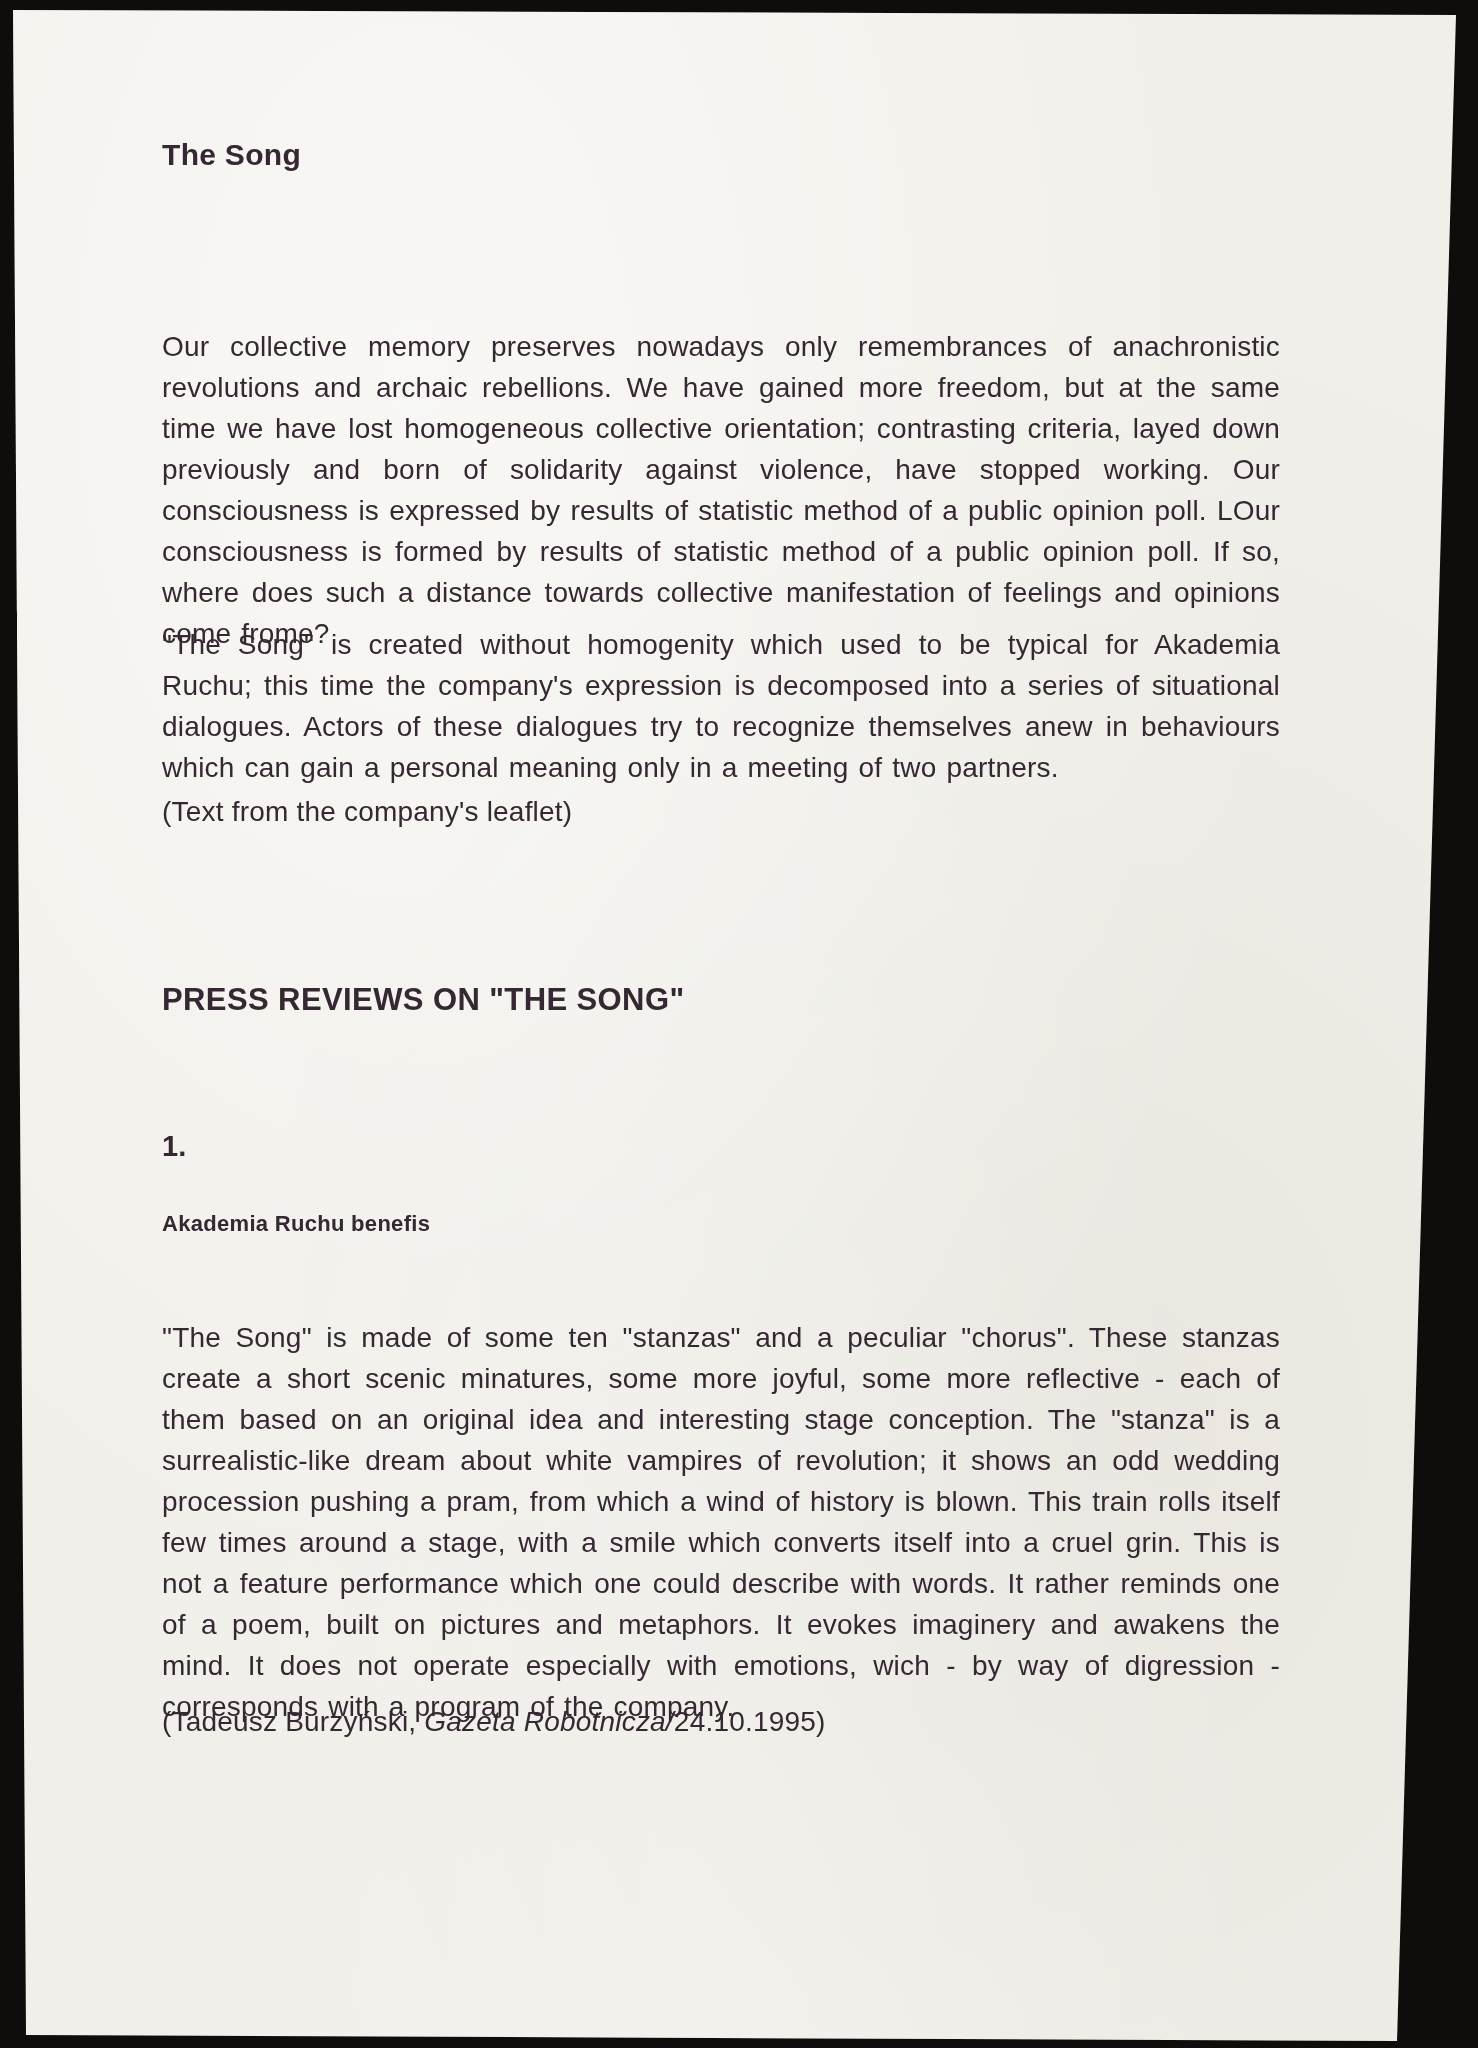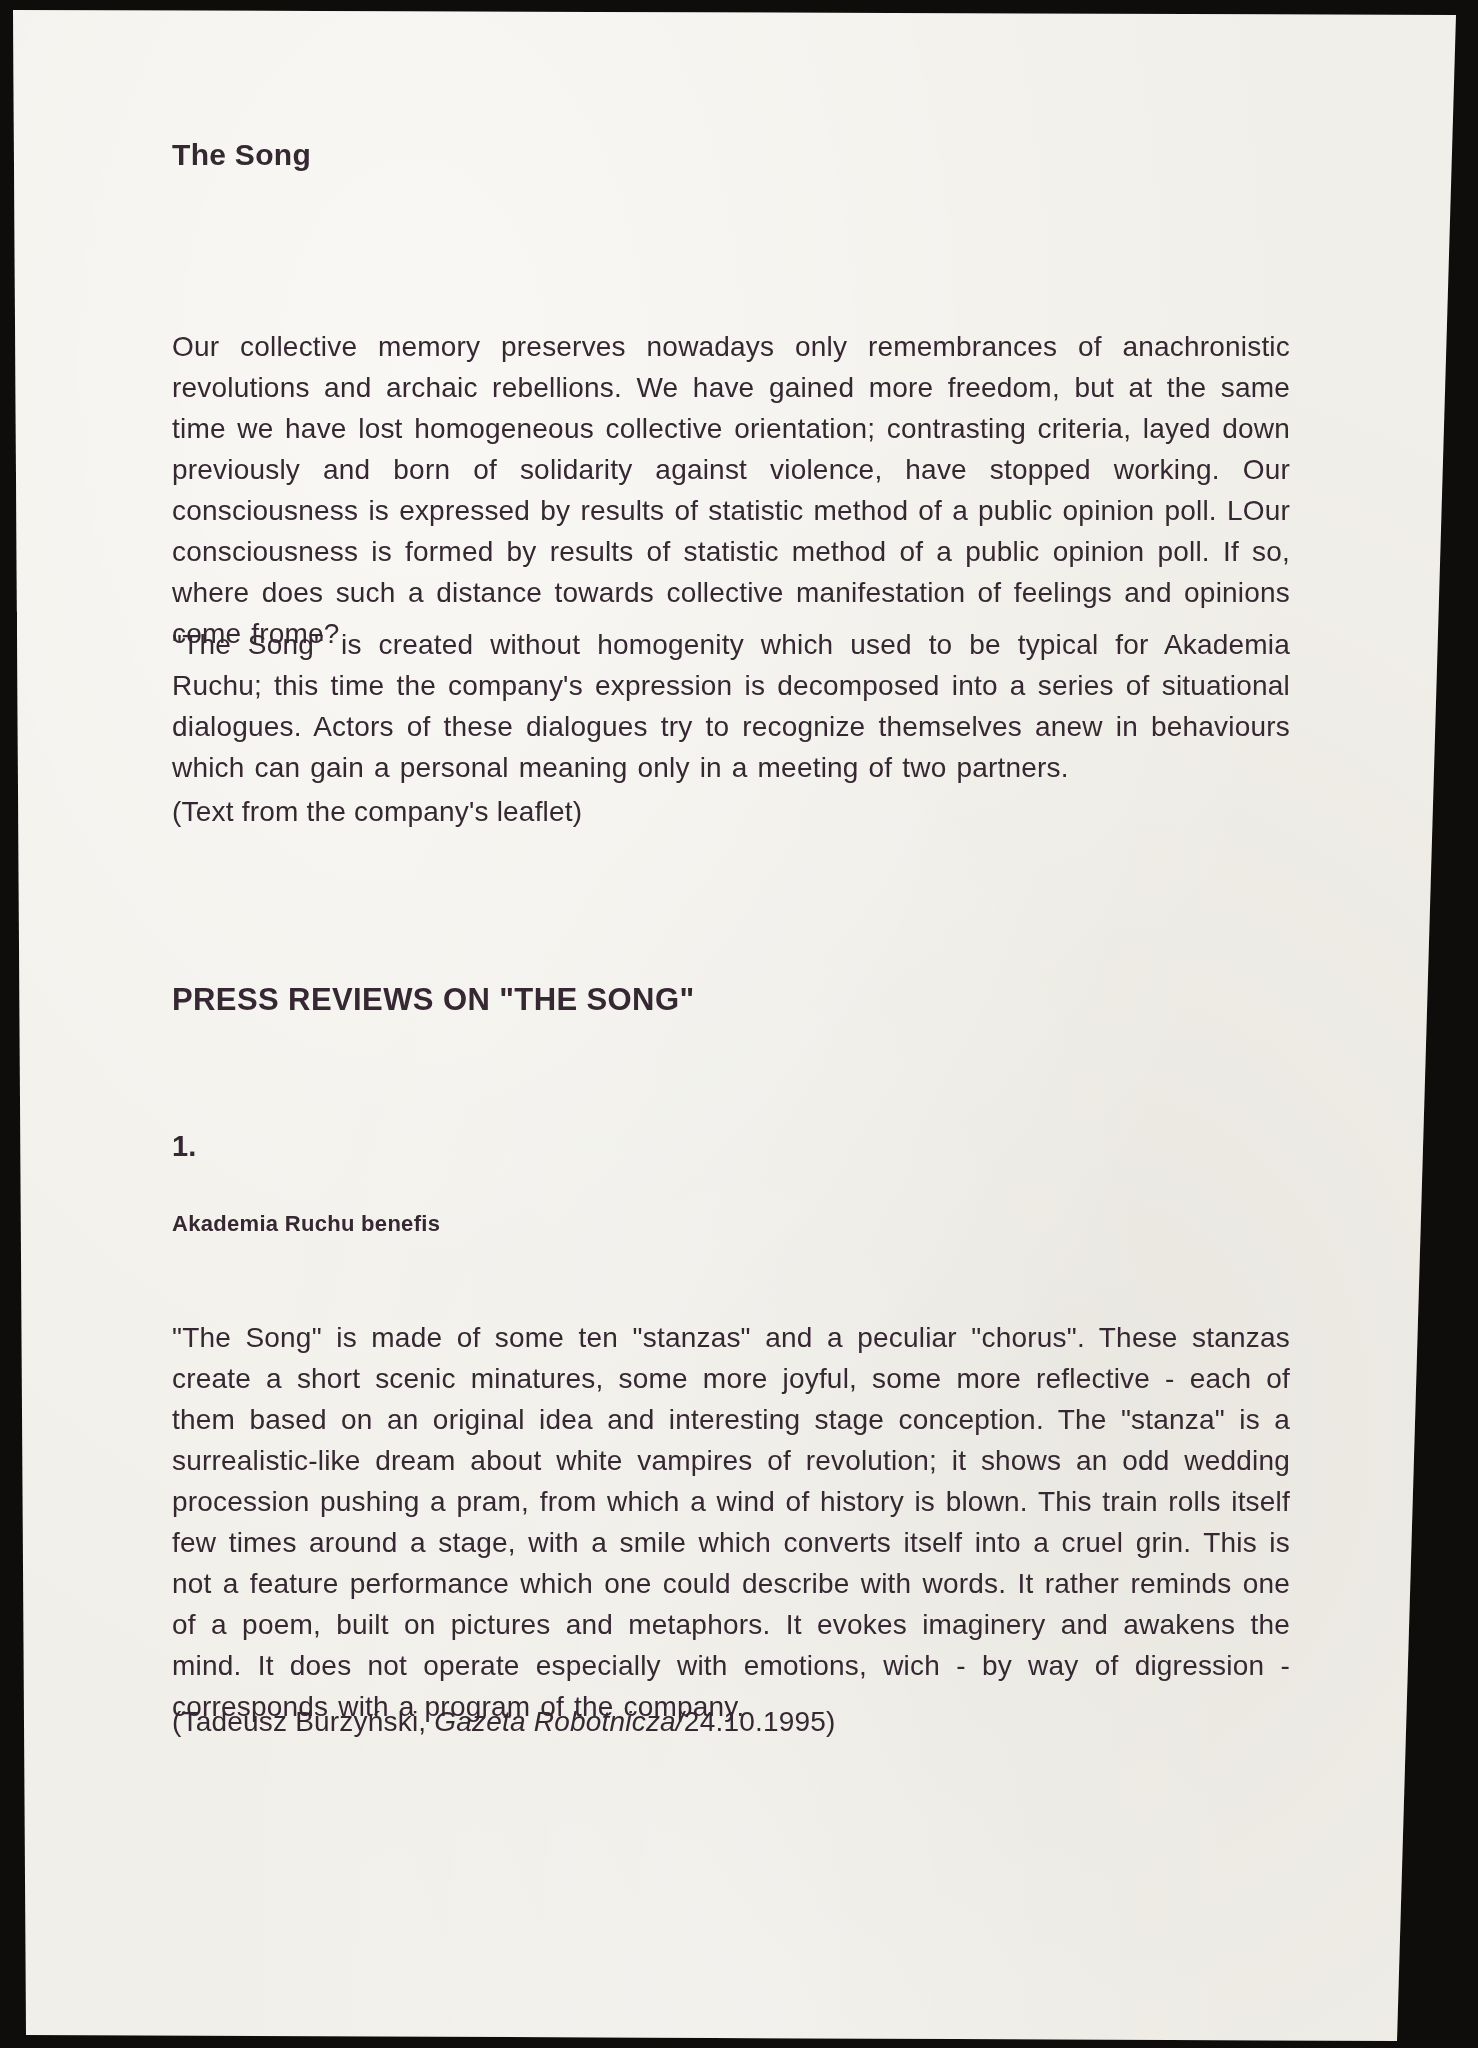--- a/index.html
+++ b/index.html
@@ -28,21 +28,21 @@
   .artifact {
     position: absolute;
     left: 0;
     top: 612px;
     width: 17px;
     height: 92px;
     background: #0e0d0b;
   }
   .block {
     position: absolute;
-    left: 172px;
+    left: 162px;
     width: 1118px;
     color: #362832;
   }
   .body-text {
     font-size: 28px;
     line-height: 41px;
     text-align: justify;
     word-spacing: 2px;
     letter-spacing: 0.2px;
   }

